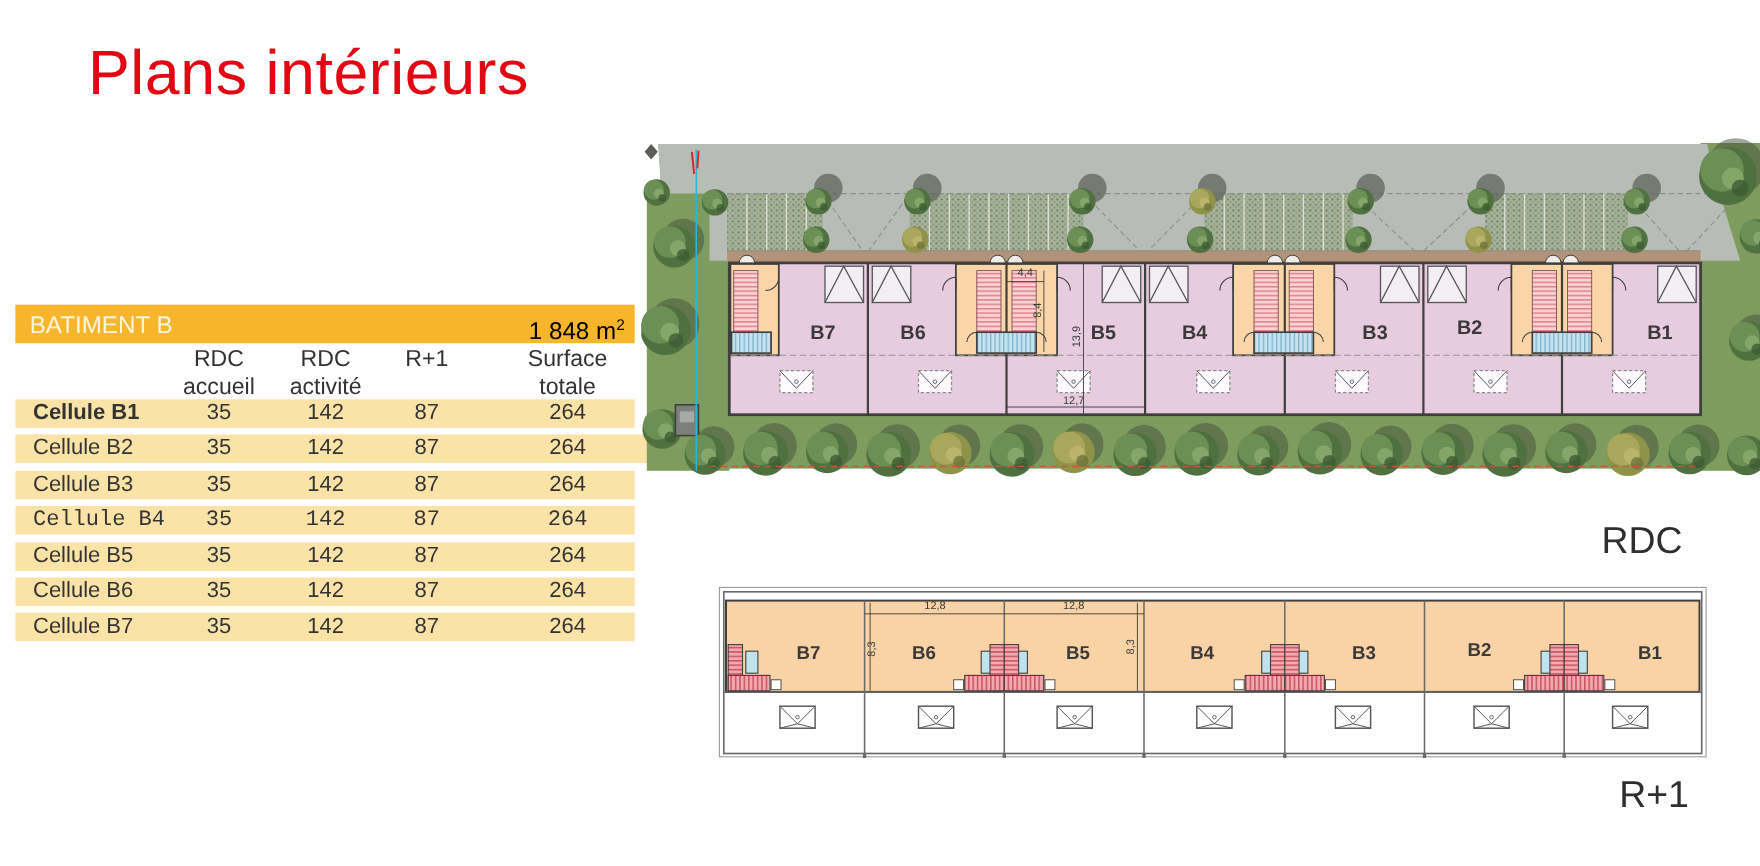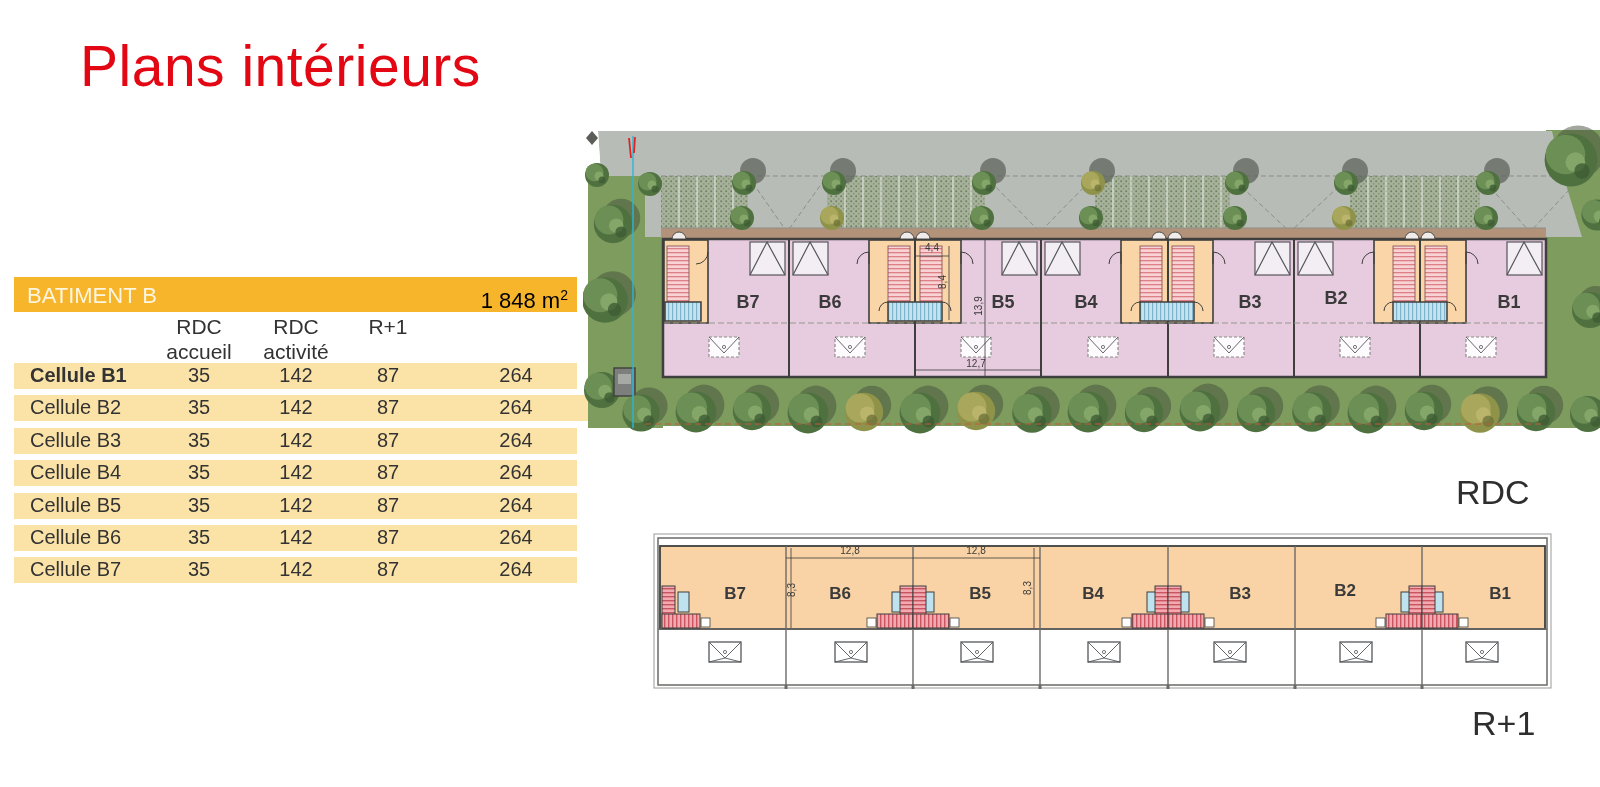--- a/index.html
+++ b/index.html
@@ -17,20 +17,21 @@
   <div class="abs" style="left:0;top:0;width:563px;height:35px;background:#f6b52a;"></div>
 
   <div class="abs" style="left:13px;top:6px;font-size:22px;color:#fdf5df;">BATIMENT B</div>
 
   <div class="abs" style="right:9px;top:10px;font-size:22px;color:#000000;">1 848 m<sup style="font-size:14px;">2</sup></div>
 
   <div class="abs" style="left:0;top:37px;width:563px;height:50px;font-size:21px;color:#333;line-height:25px;text-align:center;">
     <div class="abs" style="left:140px;width:90px;">RDC<br>accueil</div>
     <div class="abs" style="left:232px;width:100px;">RDC<br>activité</div>
     <div class="abs" style="left:332px;width:84px;">R+1</div>
+    <div class="abs" style="left:441px;width:122px;">Surface<br>totale</div>
   </div>
 </div>
 
 <div class="abs" style="left:14px;top:363px;width:563px;font-size:20px;color:#333;">
 
   <div class="abs" style="left:0;top:0px;width:563px;height:26px;background:#fbe3a8;">
       <span class="abs" style="left:16px;top:1px;font-weight:bold;">Cellule B1</span>
       <span class="abs" style="left:140px;width:90px;text-align:center;top:1px;">35</span>
       <span class="abs" style="left:232px;width:100px;text-align:center;top:1px;">142</span>
       <span class="abs" style="left:332px;width:84px;text-align:center;top:1px;">87</span>
@@ -46,21 +47,21 @@
     </div>
 
   <div class="abs" style="left:0;top:65px;width:563px;height:26px;background:#fbe3a8;">
       <span class="abs" style="left:16px;top:1px;">Cellule B3</span>
       <span class="abs" style="left:140px;width:90px;text-align:center;top:1px;">35</span>
       <span class="abs" style="left:232px;width:100px;text-align:center;top:1px;">142</span>
       <span class="abs" style="left:332px;width:84px;text-align:center;top:1px;">87</span>
       <span class="abs" style="left:441px;width:122px;text-align:center;top:1px;">264</span>
     </div>
 
-  <div class="abs" style="left:0;top:97px;width:563px;height:26px;background:#fbe3a8;">
+  <div class="abs" style="left:0;top:97px;width:563px;height:26px;background:#fbe3a8;font-family:Liberation Mono, monospace;">
       <span class="abs" style="left:16px;top:1px;">Cellule B4</span>
       <span class="abs" style="left:140px;width:90px;text-align:center;top:1px;">35</span>
       <span class="abs" style="left:232px;width:100px;text-align:center;top:1px;">142</span>
       <span class="abs" style="left:332px;width:84px;text-align:center;top:1px;">87</span>
       <span class="abs" style="left:441px;width:122px;text-align:center;top:1px;">264</span>
     </div>
 
   <div class="abs" style="left:0;top:130px;width:563px;height:26px;background:#fbe3a8;">
       <span class="abs" style="left:16px;top:1px;">Cellule B5</span>
       <span class="abs" style="left:140px;width:90px;text-align:center;top:1px;">35</span>

